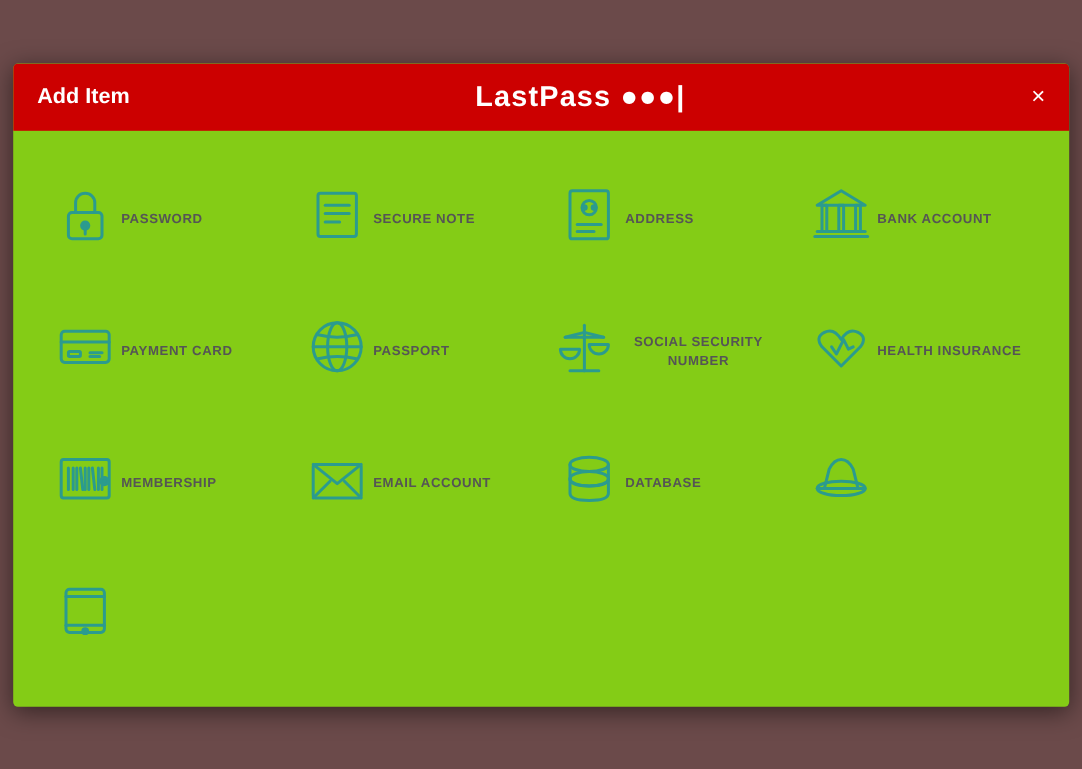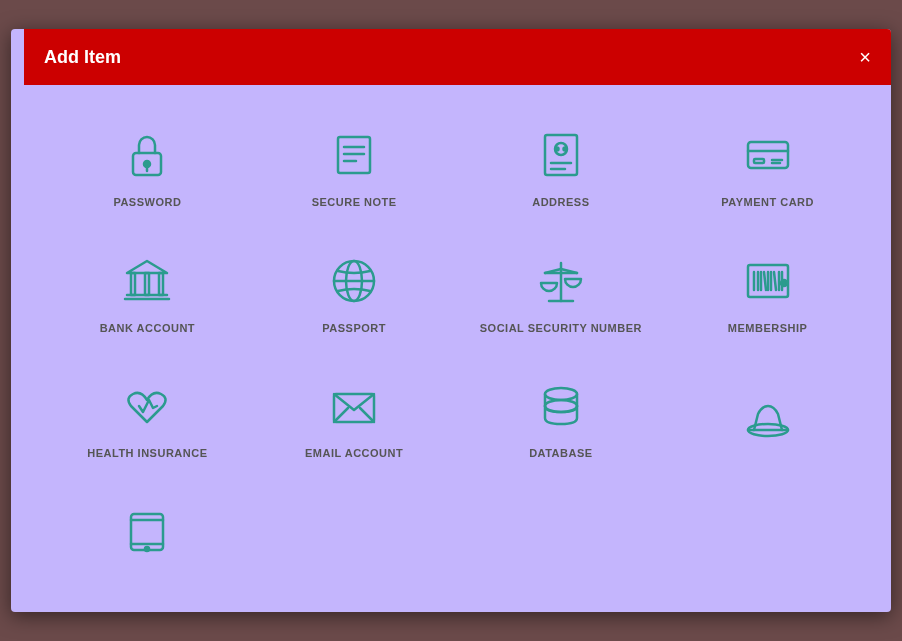--- a/index.html
+++ b/index.html
@@ -6,26 +6,25 @@
     body {
       background: #6b4a4a;
       display: flex;
       justify-content: center;
       align-items: center;
       min-height: 641px;
       font-family: Arial, sans-serif;
     }
     .modal-wrapper {
       width: 880px;
-      background: #c4b5fd;
+      background: #84cc16;
       border-radius: 4px;
       overflow: hidden;
       box-shadow: 0 4px 20px rgba(0,0,0,0.5);
       position: relative;
-      padding-left: 13px;
     }
     .modal-header {
       background: #cc0000;
       display: flex;
       align-items: center;
       justify-content: space-between;
       padding: 12px 20px;
       height: 56px;
     }
     .modal-title {
@@ -64,23 +63,23 @@
       border-radius: 2px;
     }
     .items-grid {
       display: grid;
       grid-template-columns: repeat(4, 1fr);
       gap: 0;
       padding: 10px 20px;
     }
     .grid-item {
       display: flex;
-      flex-direction: column;
-      align-items: center;
-      justify-content: flex-end;
+      flex-direction: row;
+      align-items: center;
+      justify-content: flex-start;
       padding: 20px 10px;
       cursor: pointer;
       transition: background 0.15s;
     }
     .item-icon {
       width: 60px;
       height: 60px;
       display: flex;
       align-items: center;
       justify-content: center;
@@ -100,20 +99,21 @@
       text-transform: uppercase;
       line-height: 1.4;
     }
   </style>
 </head>
 <body>
 
 <div class="modal-wrapper">
   <div class="modal-header">
     <span class="modal-title">Add Item</span>
+    <span class="modal-logo">LastPass ●●●|</span>
     <button class="modal-close">×</button>
   </div>
   <div class="modal-body">
     <div class="items-grid" id="items-grid">
     <div class="grid-item">
           <div class="item-icon">
             <svg viewBox="0 0 52 52" fill="none" stroke="#2b9b8e" stroke-width="2.5" stroke-linecap="round" stroke-linejoin="round">
     <rect x="12" y="24" width="28" height="22" rx="3"></rect>
     <path d="M18 24v-8a8 8 0 0116 0v8"></path>
     <circle cx="26" cy="35" r="3" fill="#2b9b8e"></circle>
@@ -142,41 +142,41 @@
     <line x1="16" y1="40" x2="30" y2="40"></line>
     <circle cx="22" cy="20" r="1.5" fill="#2b9b8e"></circle>
     <circle cx="30" cy="20" r="1.5" fill="#2b9b8e"></circle>
   </svg>
           </div>
           <span class="item-label">ADDRESS</span>
         </div>
         <div class="grid-item">
           <div class="item-icon">
             <svg viewBox="0 0 52 52" fill="none" stroke="#2b9b8e" stroke-width="2.5" stroke-linecap="round" stroke-linejoin="round">
-    <rect x="6" y="13" width="40" height="26" rx="3"></rect>
-    <line x1="6" y1="22" x2="46" y2="22"></line>
-    <rect x="12" y="30" width="10" height="4" rx="1"></rect>
-    <line x1="30" y1="31" x2="40" y2="31"></line>
-    <line x1="30" y1="34" x2="38" y2="34"></line>
-  </svg>
-          </div>
-          <span class="item-label">PAYMENT CARD</span>
-        </div>
-        <div class="grid-item">
-          <div class="item-icon">
-            <svg viewBox="0 0 52 52" fill="none" stroke="#2b9b8e" stroke-width="2.5" stroke-linecap="round" stroke-linejoin="round">
     <polygon points="26,6 46,18 6,18"></polygon>
     <rect x="10" y="18" width="4" height="22"></rect>
     <rect x="24" y="18" width="4" height="22"></rect>
     <rect x="38" y="18" width="4" height="22"></rect>
     <line x1="6" y1="40" x2="46" y2="40"></line>
     <line x1="4" y1="44" x2="48" y2="44"></line>
   </svg>
           </div>
           <span class="item-label">BANK ACCOUNT</span>
+        </div>
+        <div class="grid-item">
+          <div class="item-icon">
+            <svg viewBox="0 0 52 52" fill="none" stroke="#2b9b8e" stroke-width="2.5" stroke-linecap="round" stroke-linejoin="round">
+    <rect x="6" y="13" width="40" height="26" rx="3"></rect>
+    <line x1="6" y1="22" x2="46" y2="22"></line>
+    <rect x="12" y="30" width="10" height="4" rx="1"></rect>
+    <line x1="30" y1="31" x2="40" y2="31"></line>
+    <line x1="30" y1="34" x2="38" y2="34"></line>
+  </svg>
+          </div>
+          <span class="item-label">PAYMENT CARD</span>
         </div>
         <div class="grid-item">
           <div class="item-icon">
             <svg viewBox="0 0 52 52" fill="none" stroke="#2b9b8e" stroke-width="2.5" stroke-linecap="round" stroke-linejoin="round">
     <circle cx="26" cy="26" r="20"></circle>
     <ellipse cx="26" cy="26" rx="8" ry="20"></ellipse>
     <line x1="6" y1="26" x2="46" y2="26"></line>
     <path d="M10 16 Q26 20 42 16"></path>
     <path d="M10 36 Q26 32 42 36"></path>
   </svg>
@@ -189,20 +189,29 @@
     <line x1="26" y1="8" x2="26" y2="46"></line>
     <line x1="14" y1="46" x2="38" y2="46"></line>
     <line x1="10" y1="18" x2="42" y2="18"></line>
     <line x1="10" y1="18" x2="26" y2="14"></line>
     <line x1="42" y1="18" x2="26" y2="14"></line>
     <path d="M6 28 a8 8 0 0 0 16 0 z"></path>
     <path d="M30 24 a8 8 0 0 0 16 0 z"></path>
   </svg>
           </div>
           <span class="item-label">SOCIAL SECURITY NUMBER</span>
+        </div>
+        <div class="grid-item">
+          <div class="item-icon">
+            <svg viewBox="0 0 52 52" fill="none" stroke="#2b9b8e" stroke-width="2.5" stroke-linecap="round" stroke-linejoin="round">
+    <path d="M26 42 L10 26 Q4 18 12 14 Q20 10 26 20 Q32 10 40 14 Q48 18 42 26 Z"></path>
+    <polyline points="18,26 22,32 28,20 32,28 36,26"></polyline>
+  </svg>
+          </div>
+          <span class="item-label">HEALTH INSURANCE</span>
         </div>
         <div class="grid-item">
           <div class="item-icon">
             <svg viewBox="0 0 52 52" fill="none" stroke="#2b9b8e" stroke-width="2.5" stroke-linecap="round" stroke-linejoin="round">
     <rect x="6" y="10" width="40" height="32" rx="2"></rect>
     <line x1="12" y1="17" x2="12" y2="35"></line>
     <line x1="16" y1="17" x2="16" y2="35"></line>
     <line x1="19" y1="17" x2="19" y2="35"></line>
     <line x1="22" y1="17" x2="24" y2="35"></line>
     <line x1="26" y1="17" x2="26" y2="35"></line>
@@ -211,29 +220,20 @@
     <line x1="37" y1="17" x2="37" y2="35"></line>
     <line x1="40" y1="17" x2="40" y2="35"></line>
     <circle cx="42" cy="28" r="3" fill="#2b9b8e"></circle>
   </svg>
           </div>
           <span class="item-label">MEMBERSHIP</span>
         </div>
         <div class="grid-item">
           <div class="item-icon">
             <svg viewBox="0 0 52 52" fill="none" stroke="#2b9b8e" stroke-width="2.5" stroke-linecap="round" stroke-linejoin="round">
-    <path d="M26 42 L10 26 Q4 18 12 14 Q20 10 26 20 Q32 10 40 14 Q48 18 42 26 Z"></path>
-    <polyline points="18,26 22,32 28,20 32,28 36,26"></polyline>
-  </svg>
-          </div>
-          <span class="item-label">HEALTH INSURANCE</span>
-        </div>
-        <div class="grid-item">
-          <div class="item-icon">
-            <svg viewBox="0 0 52 52" fill="none" stroke="#2b9b8e" stroke-width="2.5" stroke-linecap="round" stroke-linejoin="round">
     <rect x="6" y="14" width="40" height="28" rx="2"></rect>
     <polyline points="6,14 26,30 46,14"></polyline>
     <line x1="6" y1="42" x2="20" y2="28"></line>
     <line x1="46" y1="42" x2="32" y2="28"></line>
   </svg>
           </div>
           <span class="item-label">EMAIL ACCOUNT</span>
         </div>
         <div class="grid-item">
           <div class="item-icon">

